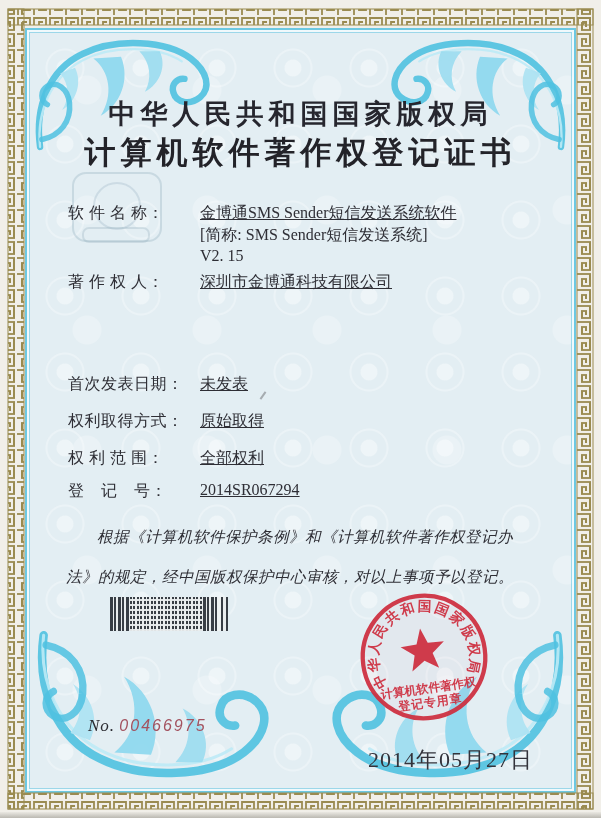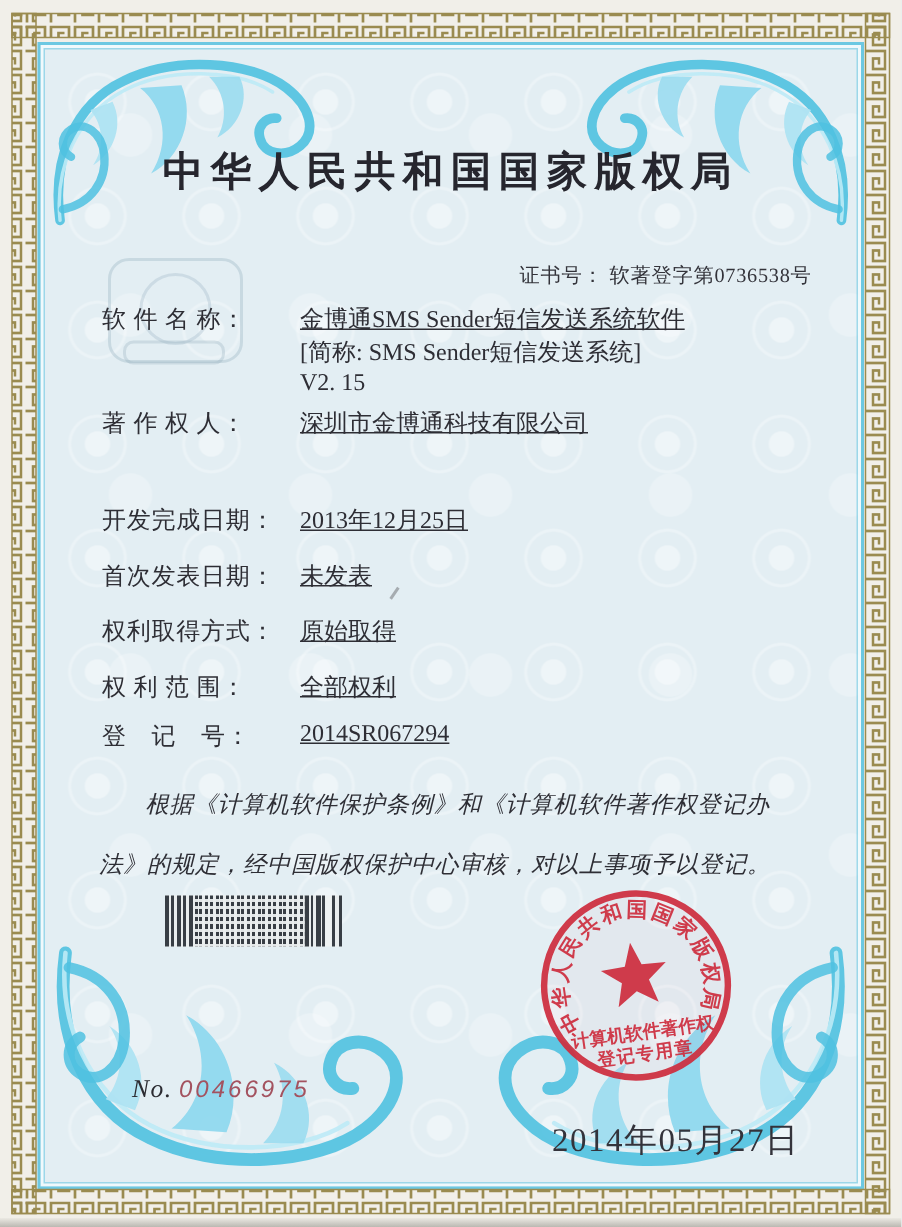--- a/index.html
+++ b/index.html
@@ -108,42 +108,35 @@
   <g transform="translate(572,789) scale(-1.22,-1.22)">
       <use href="#flourish" width="210" height="130"></use>
     </g>
 </svg>
 
 <div class="emboss"></div>
 <div class="emboss-pill"></div>
 
 <div class="content">
   <div class="authority">中华人民共和国国家版权局</div>
+  <div class="cert-title">计算机软件著作权登记证书</div>
 
-  <div class="cert-no">
-    <span>证书号：</span>
-    <span>软著登字第0736538号</span>
-  </div>
 
   <div class="row" style="top:203px">
     <span class="lbl">软 件 名 称：</span>
     <span class="val">金博通SMS Sender短信发送系统软件</span>
   </div>
   <div class="extra-line" style="top:225px">[简称: SMS Sender短信发送系统]</div>
   <div class="extra-line" style="top:247px">V2. 15</div>
 
   <div class="row" style="top:272px">
     <span class="lbl">著 作 权 人：</span>
     <span class="val">深圳市金博通科技有限公司</span>
   </div>
 
-  <div class="row" style="top:337px">
-    <span class="lbl">开发完成日期：</span>
-    <span class="val">2013年12月25日</span>
-  </div>
 
   <div class="row" style="top:374px">
     <span class="lbl">首次发表日期：</span>
     <span class="val">未发表</span>
   </div>
   <div class="tick"></div>
 
   <div class="row" style="top:448px">
     <span class="lbl">权 利 范 围：</span>
     <span class="val">全部权利</span>

